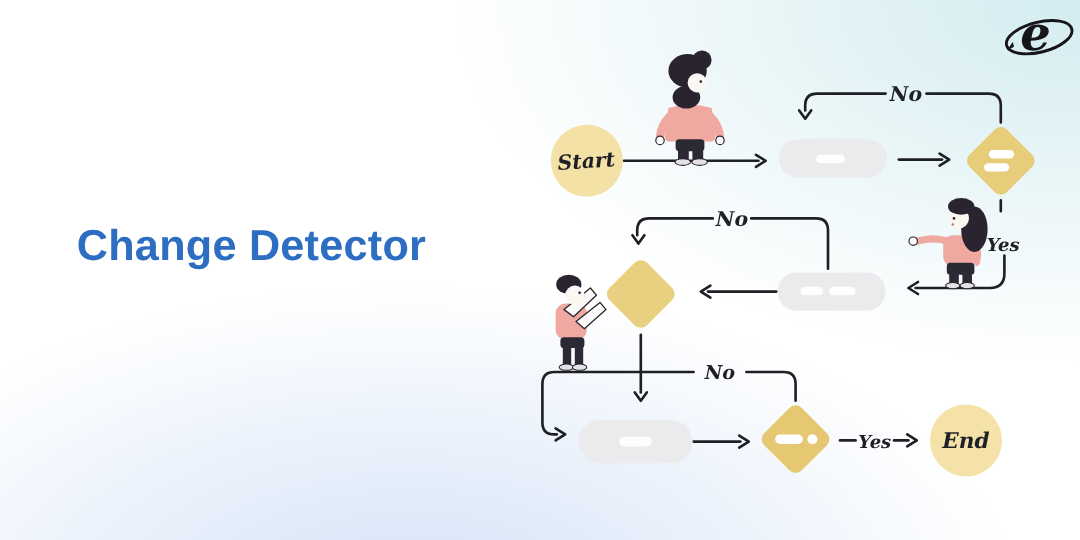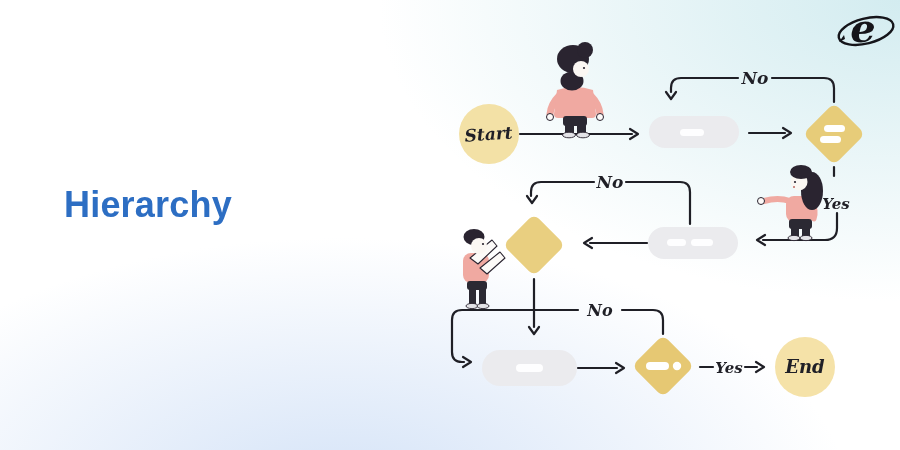--- a/index.html
+++ b/index.html
@@ -23,21 +23,21 @@
   }
   .flow{position:absolute;left:0;top:0;}
   .logo{position:absolute;left:835px;top:6px;}
 </style>
 </head>
 <body>
 
 <div class="stage">
 
   <div class="title">
-    <div>Hierarchy</div>
+    <div>Change Detector</div>
   </div>
 
   <svg class="logo" width="62" height="46" viewBox="0 0 62 46">
     <ellipse cx="31" cy="25" rx="28" ry="12.5" transform="rotate(-14 31 25)" fill="none" stroke="#15151a" stroke-width="2.4"></ellipse>
     <path d="M10 33 L4 36 L9 29 Z" fill="#15151a"></path>
     <text x="28" y="36" text-anchor="middle" font-family="DejaVu Serif, serif" font-style="italic" font-weight="bold" font-size="40" fill="#15151a">e</text>
   </svg>
 
   <svg class="flow" width="900" height="450" viewBox="0 0 900 450">
 

